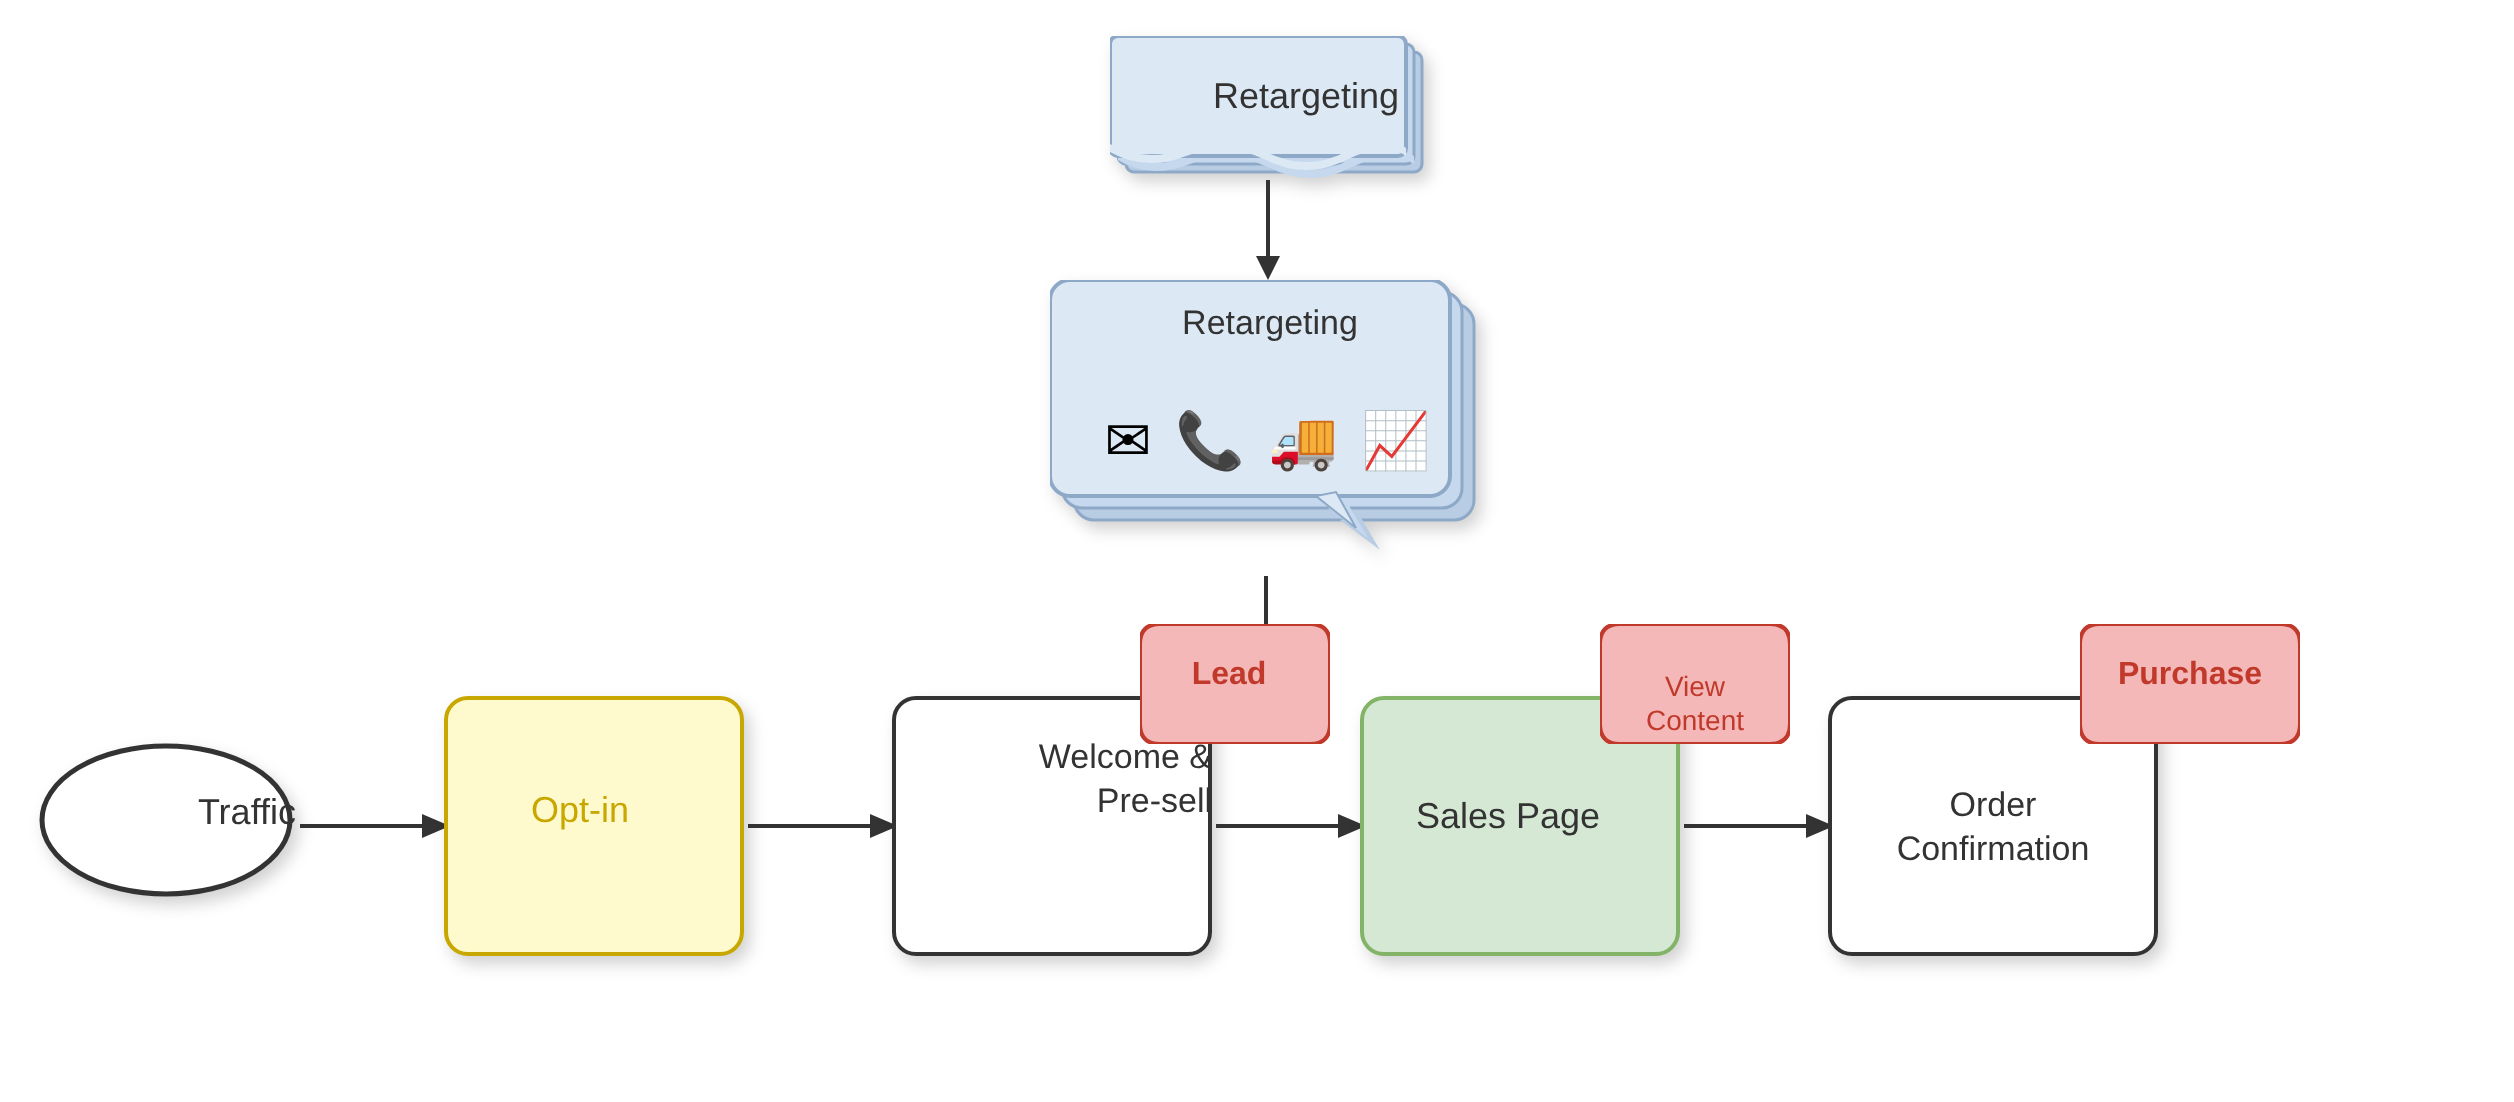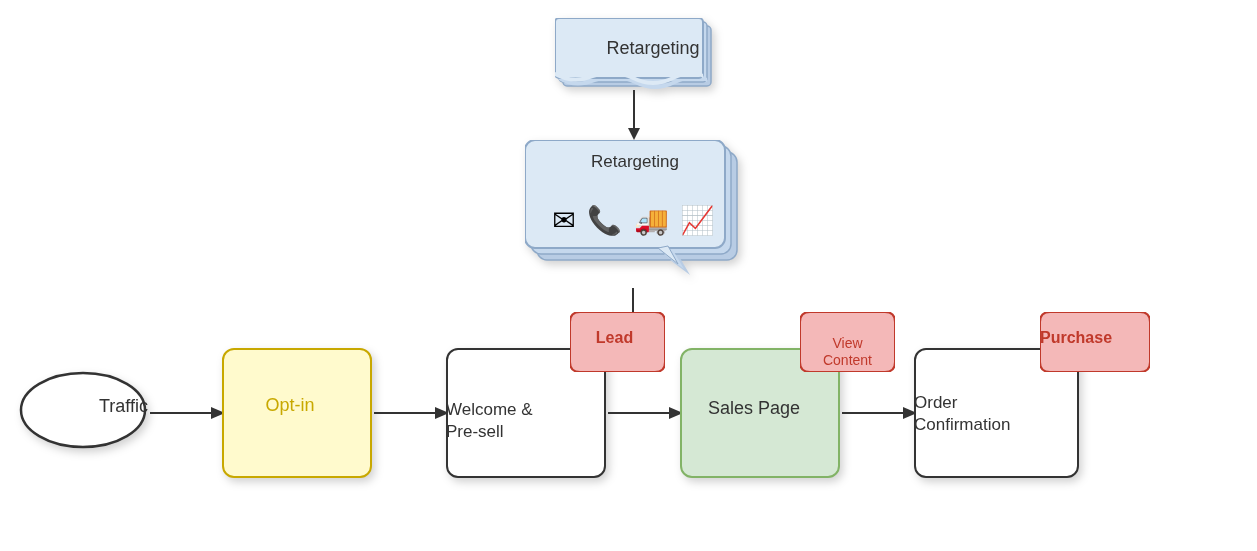--- a/index.html
+++ b/index.html
@@ -119,24 +119,24 @@
       top: 348px;
       left: 446px;
       width: 160px;
       height: 130px;
       background: #fff;
       border: 2px solid #333;
       border-radius: 12px;
     }
     .welcome-label {
       position: absolute;
-      top: 399px;
+      top: 368px;
       left: 446px;
       width: 160px;
-      text-align: left;
+      text-align: right;
       font-size: 17px;
       color: #333;
       pointer-events: none;
       line-height: 1.3;
     }
 
     
     .lead-badge {
       position: absolute;
       top: 312px;
@@ -209,40 +209,41 @@
       height: 130px;
       background: #fff;
       border: 2px solid #333;
       border-radius: 12px;
     }
     .order-label {
       position: absolute;
       top: 392px;
       left: 914px;
       width: 165px;
+      text-align: center;
       font-size: 17px;
       color: #333;
       pointer-events: none;
       line-height: 1.3;
     }
 
     
     .purchase-badge {
       position: absolute;
       top: 312px;
       left: 1040px;
       width: 110px;
       height: 60px;
     }
     .purchase-label {
       position: absolute;
       top: 329px;
       left: 1040px;
       width: 110px;
-      text-align: left;
+      text-align: center;
       font-size: 16px;
       font-weight: bold;
       color: #c0392b;
       pointer-events: none;
     }
 
     
     .shadow {
       filter: drop-shadow(3px 4px 4px rgba(0,0,0,0.18));
     }

